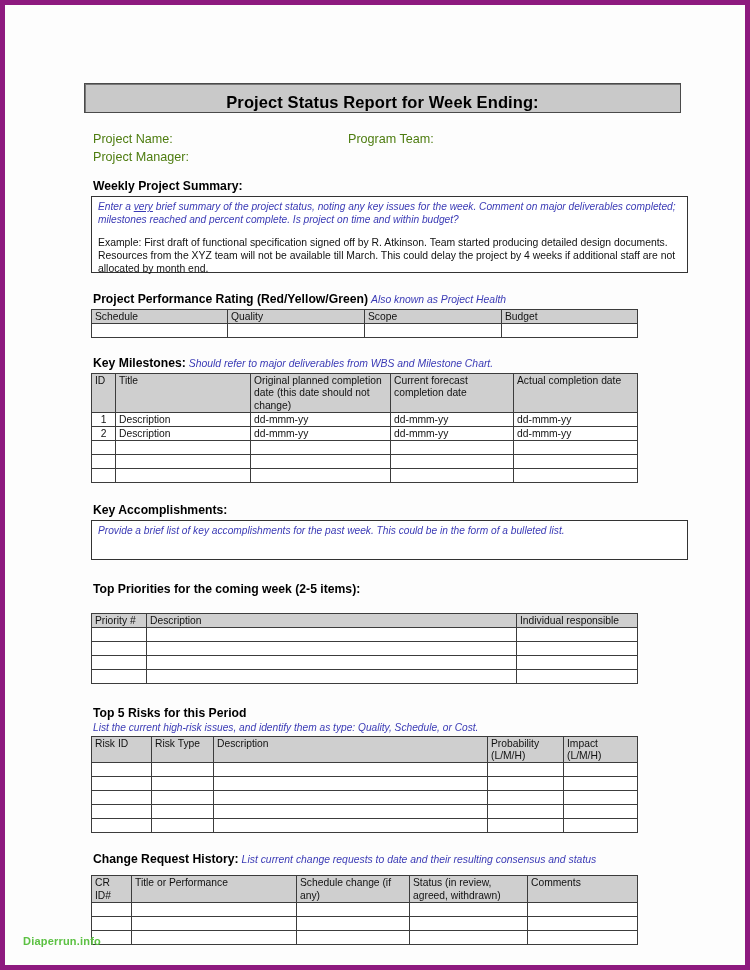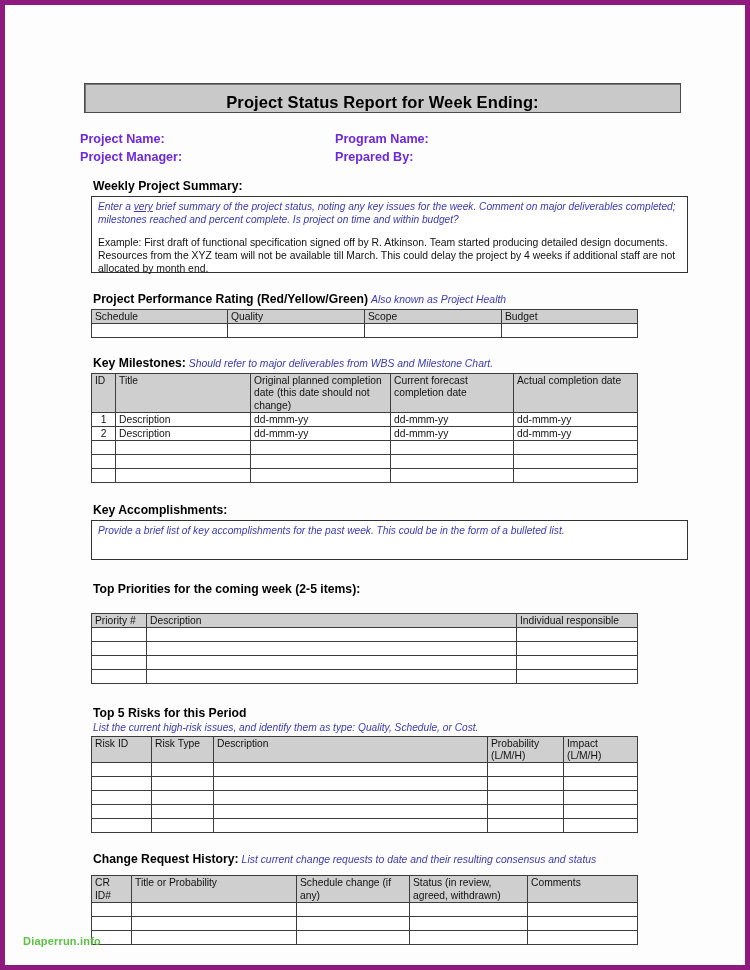--- a/index.html
+++ b/index.html
@@ -55,25 +55,25 @@
     justify-content: center;
     font-size: 16.5px;
     font-weight: bold;
     color: #000;
     letter-spacing: .1px;
   }
 
   
   .name-block {
     margin-top: 17px;
-    margin-left: 0;
+    margin-left: 13px;
     font-size: 12.6px;
-    font-weight: bold;
+    font-weight: normal;
     line-height: 18px;
-    color: #6d28d9;
+    color: #4d7c0f;
   }
   .name-row { display: flex; }
   .name-row .c1 { width: 255px; }
   .name-row .c2 { width: 260px; }
 
   
   .sec-head {
     margin-left: 13px;
     font-size: 12.2px;
     font-weight: bold;
@@ -164,25 +164,24 @@
   <div id="sheet">
     <div id="doc">
 
       <div class="title-bar">
         <span>Project Status Report for Week Ending:</span>
       </div>
 
       <div class="name-block">
         <div class="name-row">
           <div class="c1">Project Name:</div>
-          <div class="c2">Program Name:</div>
+          <div class="c2">Program Team:</div>
         </div>
         <div class="name-row">
           <div class="c1">Project Manager:</div>
-          <div class="c2">Prepared By:</div>
         </div>
       </div>
 
       <div style="height:13px"></div>
       <div class="sec-head">
         <span>Weekly Project Summary:</span>
       </div>
       <div class="textbox" style="width:597px;height:77px;margin-top:2px;">
         <div class="tb-italic">
           <span>Enter a </span><u class="u">very</u><span> brief summary of the project status, noting any key issues for the week. Comment on major deliverables completed; milestones reached and percent complete. Is project on time and within budget?</span>
@@ -397,21 +396,21 @@
         <colgroup>
           <col style="width:40px">
             <col style="width:165px">
             <col style="width:113px">
             <col style="width:118px">
             <col style="width:110px">
         </colgroup>
         <thead>
           <tr>
             <td class="cell-left">CR ID#</td>
-            <td class="cell-left">Title or Probability</td>
+            <td class="cell-left">Title or Performance</td>
             <td class="cell-left">Schedule change (if any)</td>
             <td class="cell-left">Status (in review, agreed, withdrawn)</td>
             <td class="cell-left">Comments</td>
           </tr>
         </thead>
         <tbody>
           <tr>
             <td></td>
             <td></td>
             <td></td>

